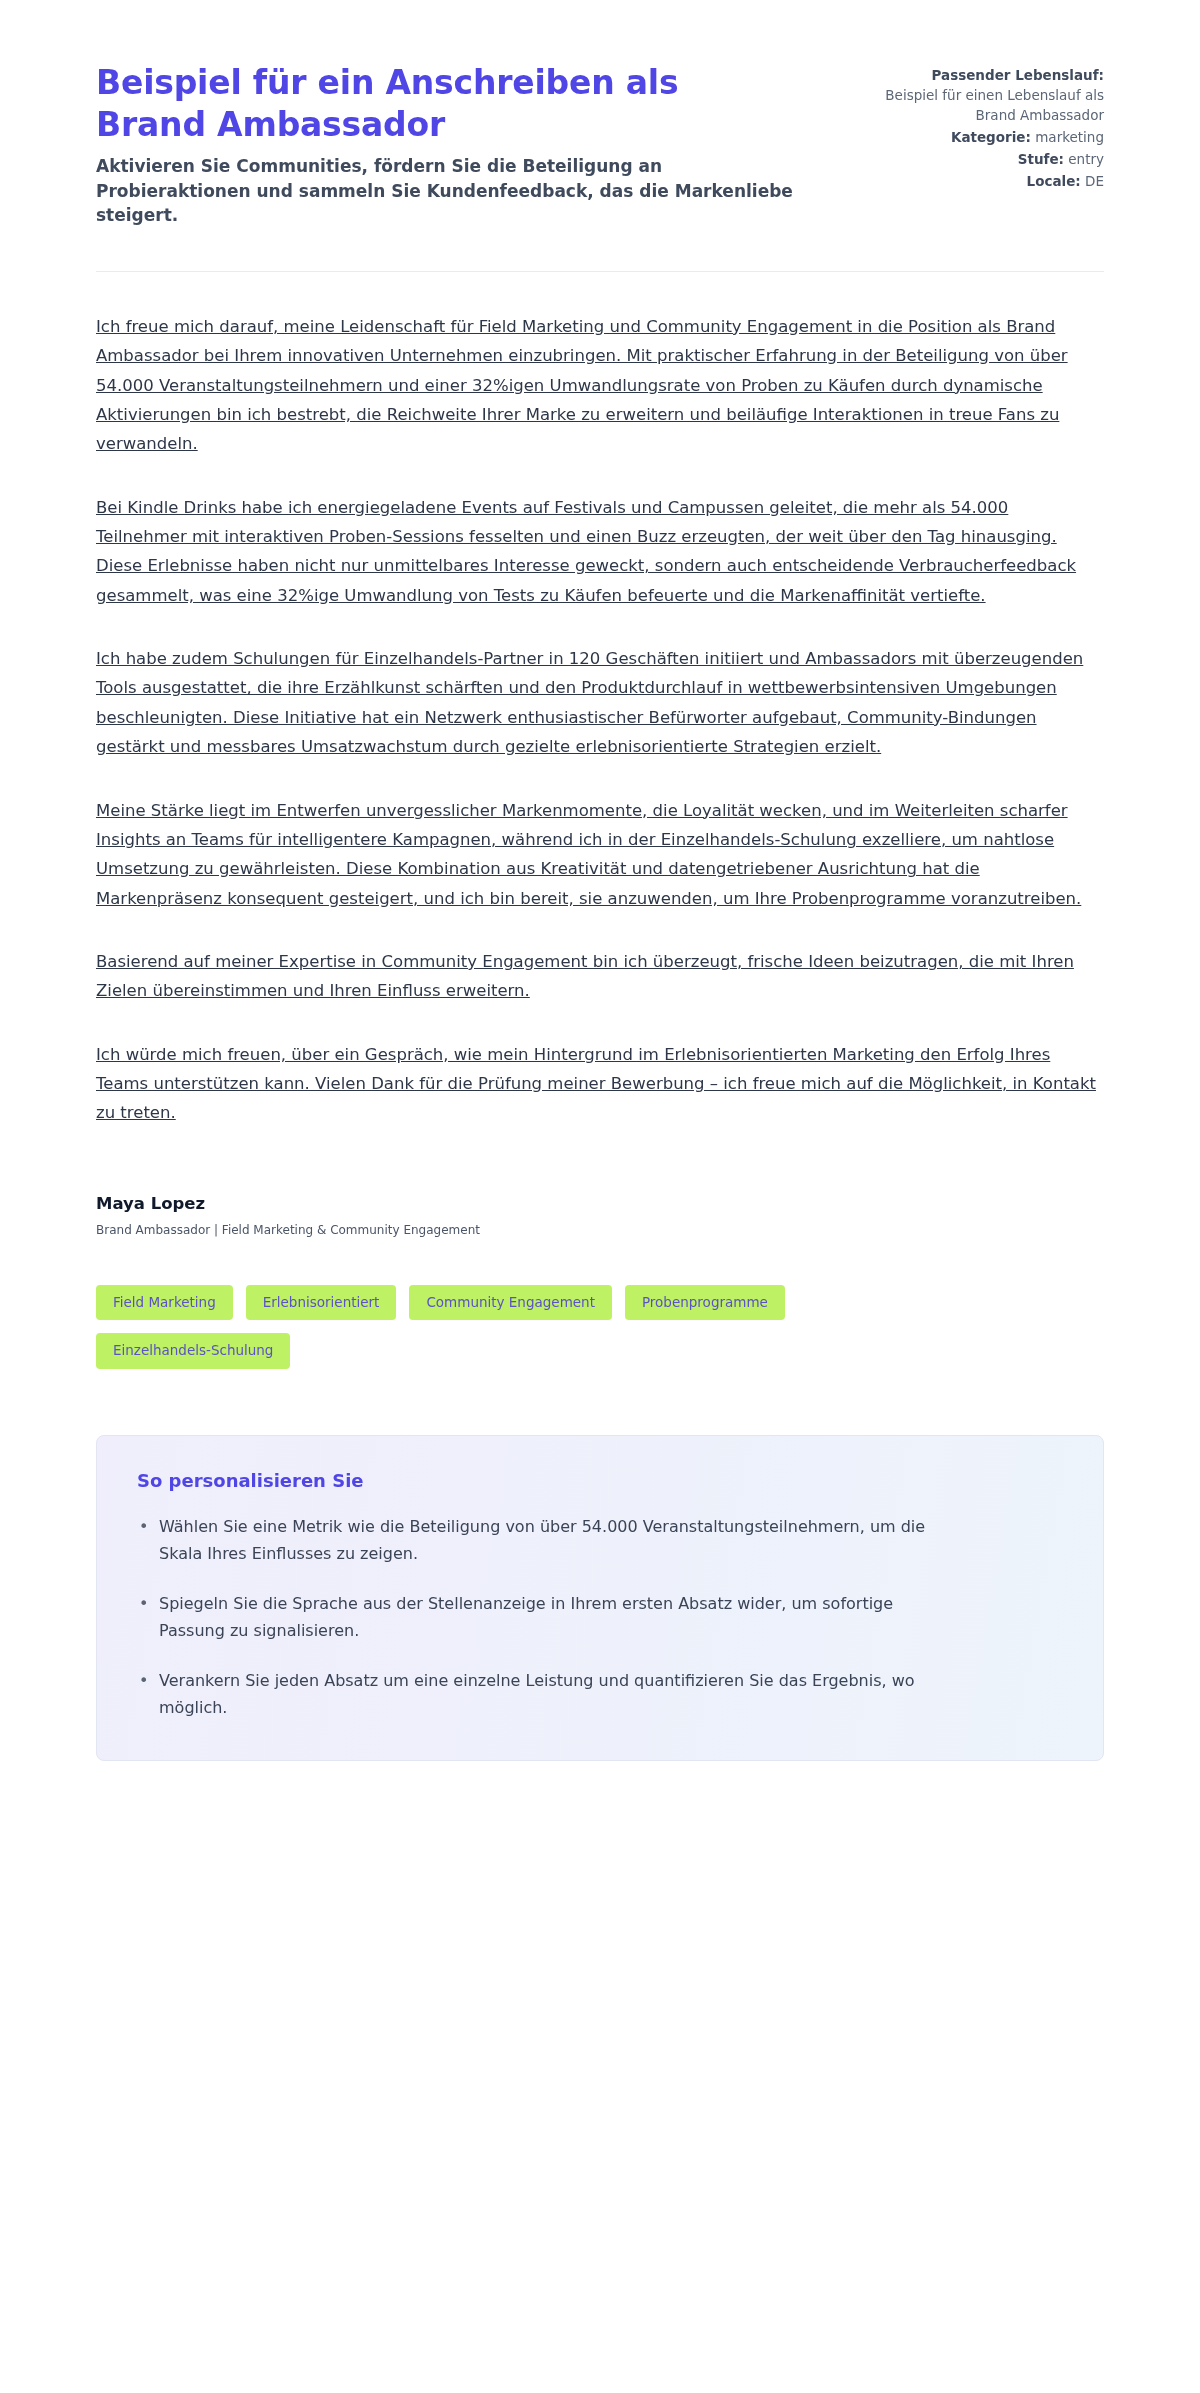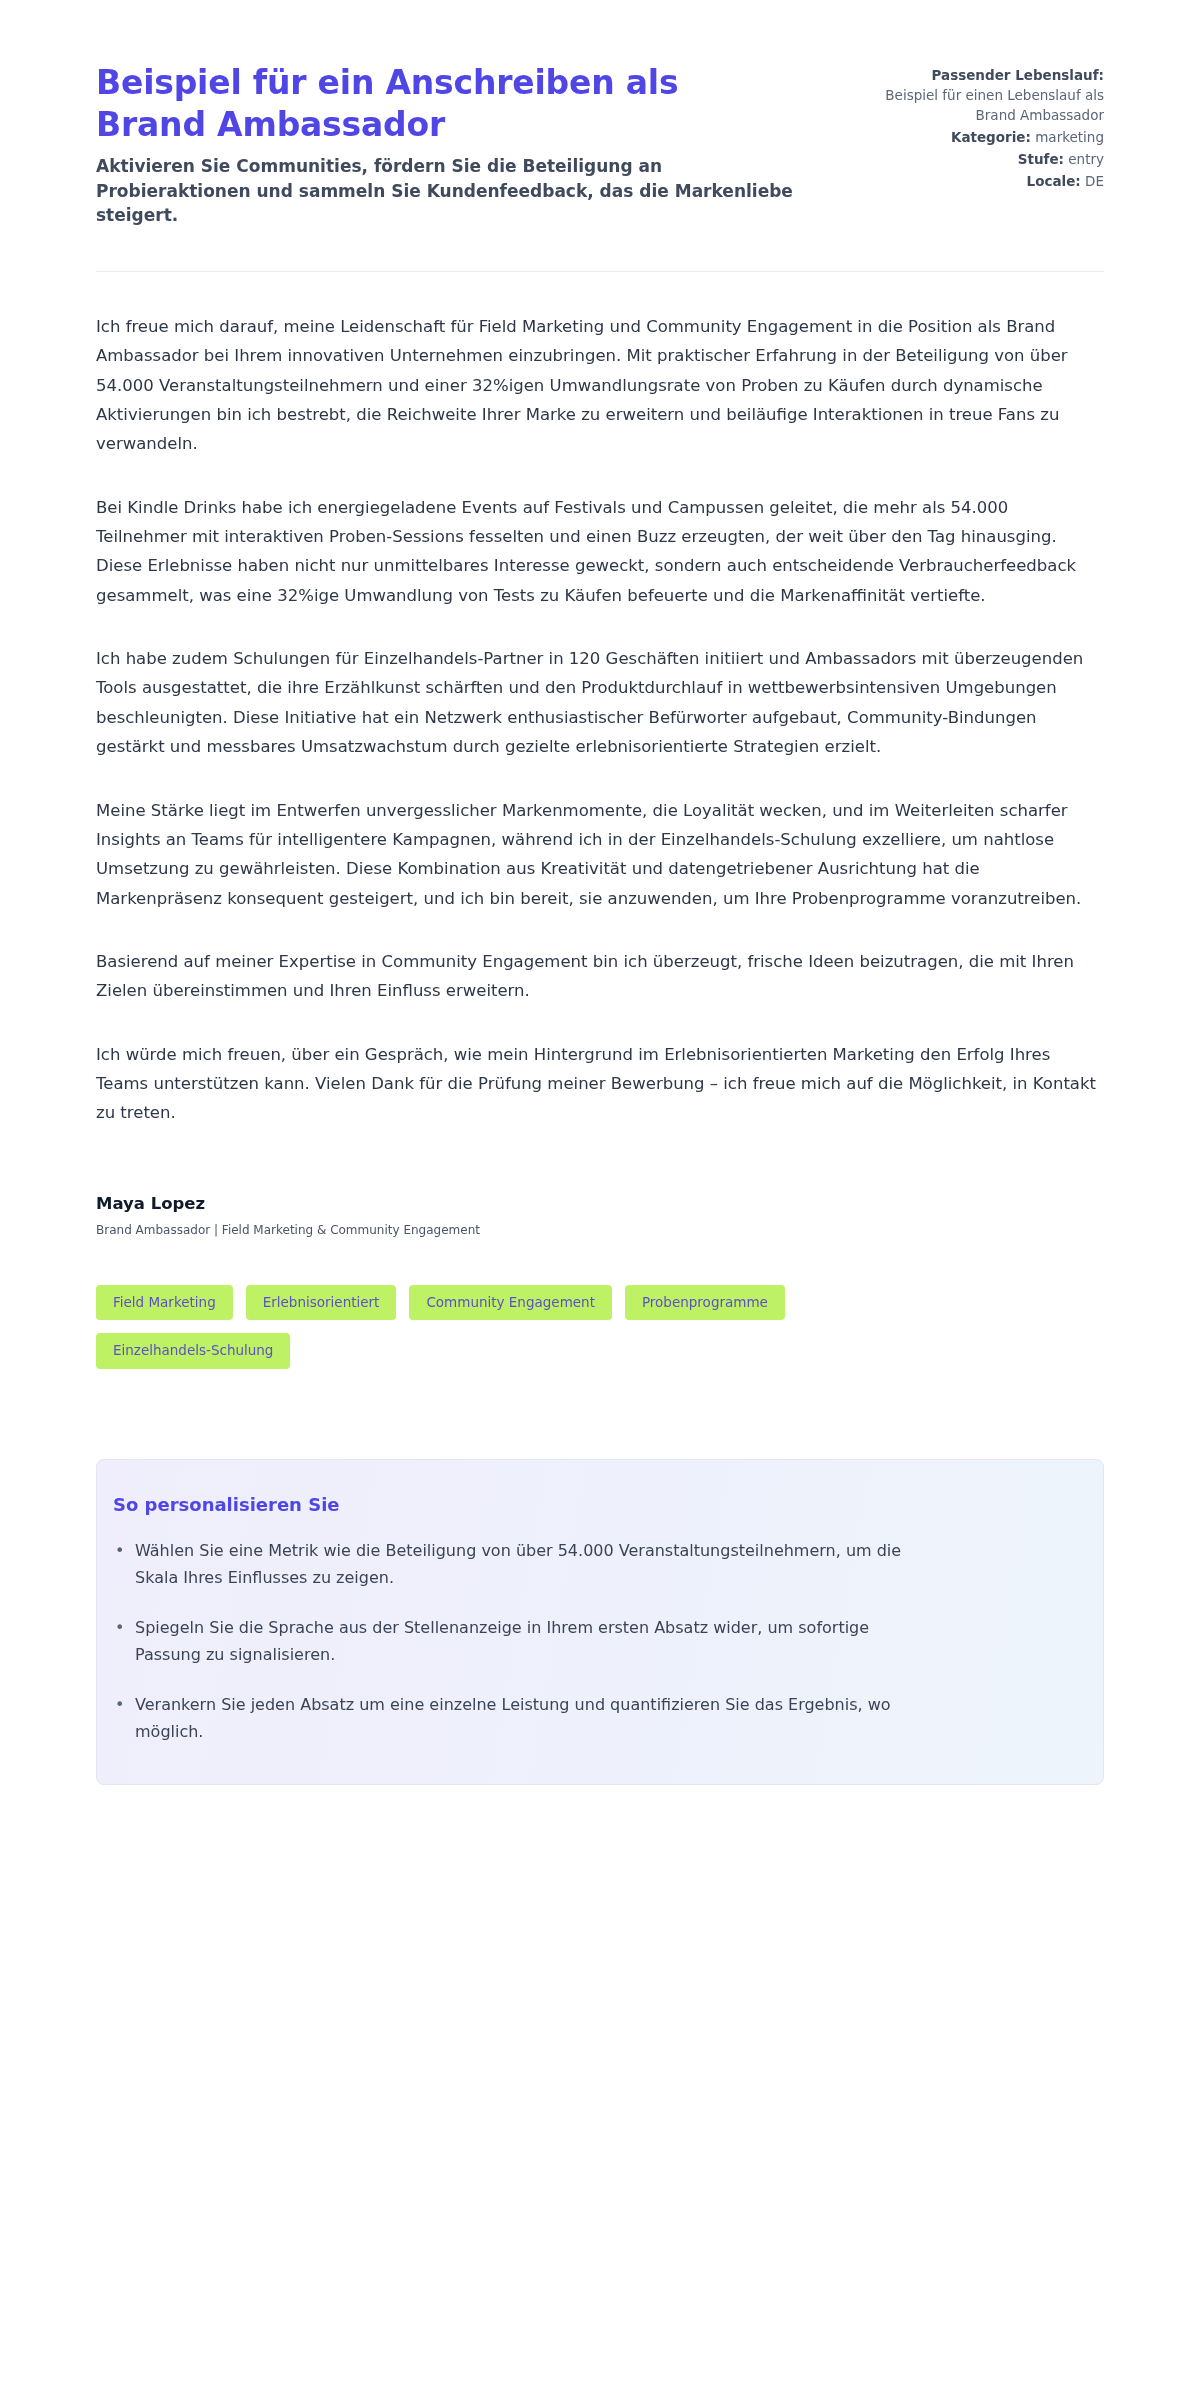--- a/index.html
+++ b/index.html
@@ -90,20 +90,21 @@
     font-weight: 700;
     color: #4f46e5;
     line-height: 1.5;
   }
   .para {
     margin: 0 0 34px 0;
     font-size: 16.5px;
     line-height: 1.78;
     color: #2d3748;
     font-weight: 400;
+    text-decoration: underline;
   }
   .para:last-of-type {
     margin-bottom: 0;
   }
 
   
   .signature {
     margin-top: 66px;
   }
   .sig-name {
@@ -132,25 +133,25 @@
     color: #5b52c4;
     font-size: 13.5px;
     line-height: 1;
     padding: 11px 17px;
     border-radius: 4px;
     white-space: nowrap;
   }
 
   
   .callout {
-    margin-top: 90px;
+    margin-top: 66px;
     background: linear-gradient(100deg, #f0eefc 0%, #eef1fb 55%, #edf4fc 100%);
     border: 1px solid #e2e5f2;
     border-radius: 8px;
-    padding: 34px 40px 38px 16px;
+    padding: 34px 40px 38px 40px;
   }
   .callout-title {
     margin: 0 0 22px 0;
     font-size: 18px;
     font-weight: 700;
     color: #4f46e5;
   }
   .callout-list {
     margin: 0;
     padding: 0;

